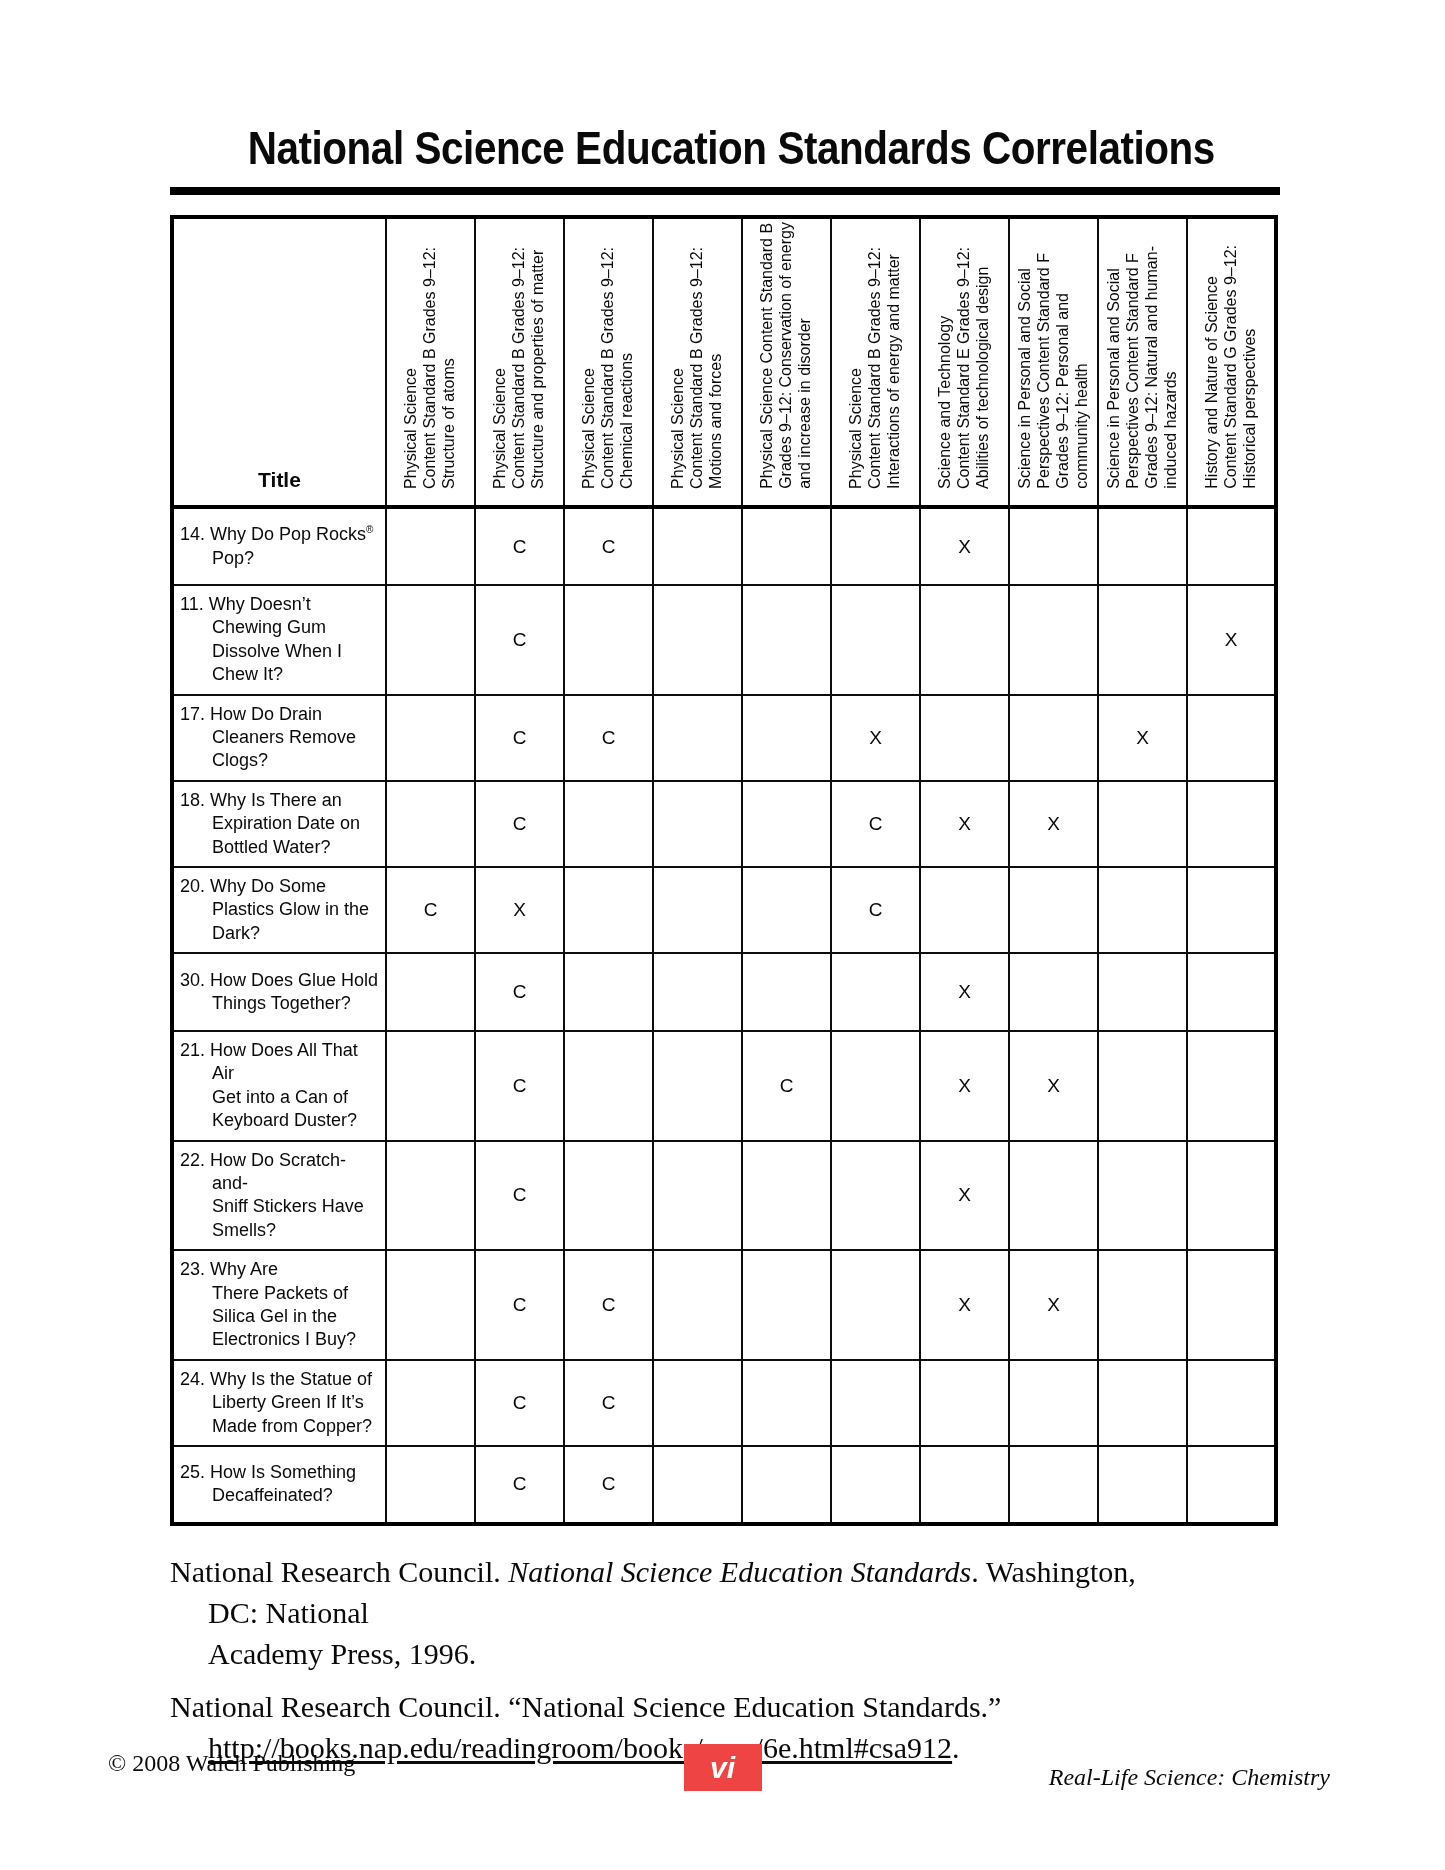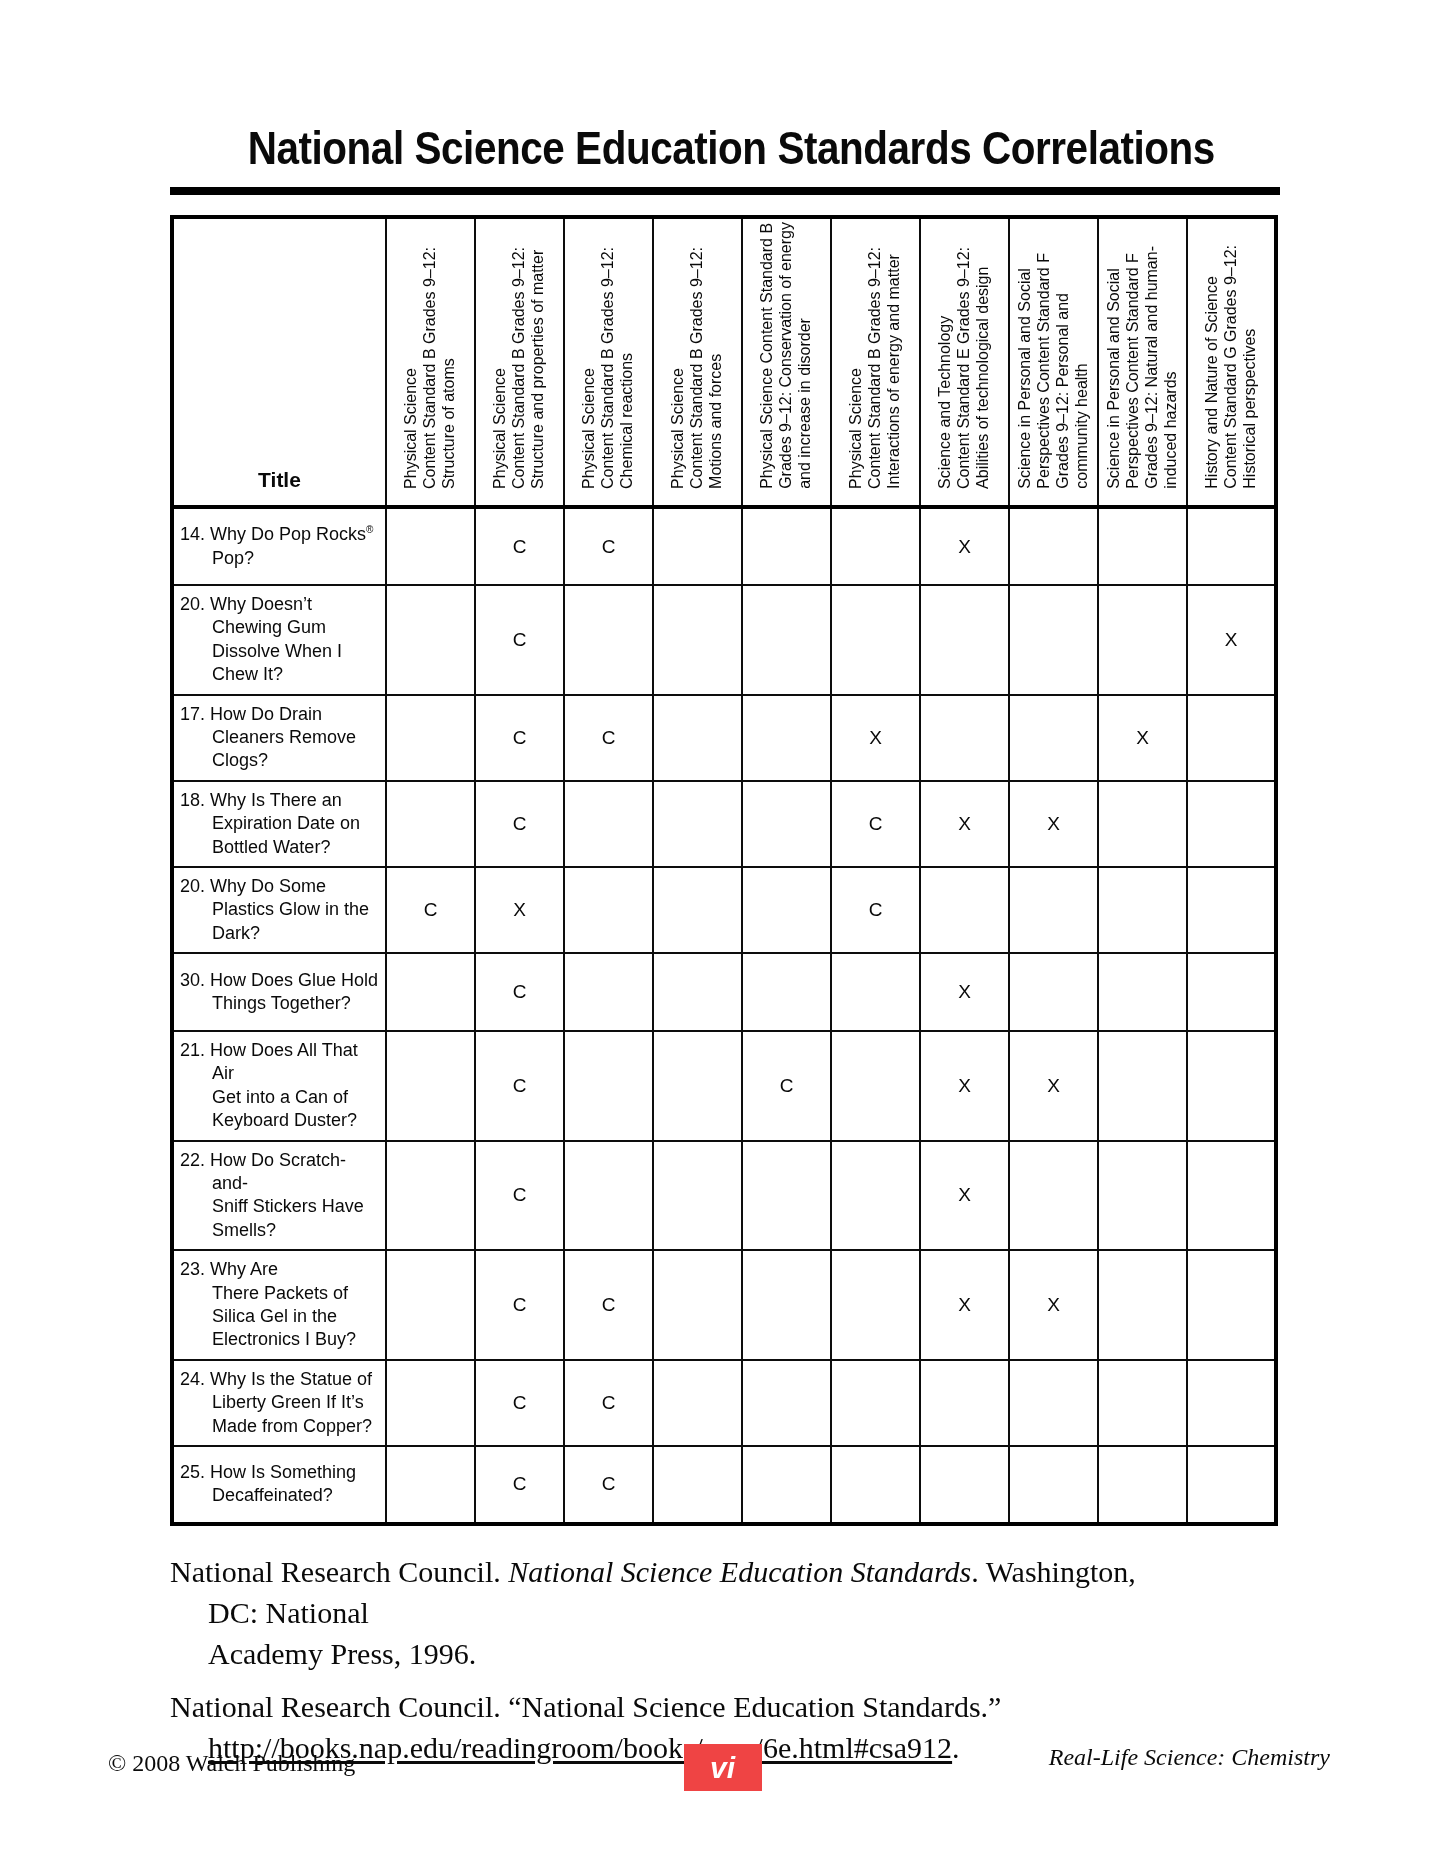--- a/index.html
+++ b/index.html
@@ -89,21 +89,21 @@
   }
   .ref .link { text-decoration: underline; text-underline-offset: 3px; color: #0a0a0a; }
   .bottom-footer {
     position: absolute;
     top: 1744px; left: 0;
     width: 100%; height: 50px;
     font-family: "Liberation Serif", serif;
     font-size: 24px;
   }
   .copyright { position: absolute; left: 108px; top: 6px; }
-  .book-title { position: absolute; right: 115px; top: 0; font-style: italic; }
+  .book-title { position: absolute; right: 115px; top: 20px; font-style: italic; }
   .pagebox {
     position: absolute; left: 50%; top: 0;
     transform: translateX(-50%);
     width: 78px; height: 47px;
     background: #ef4444; color: #fff;
     display: flex; align-items: center; justify-content: center;
     font-family: "Liberation Sans", sans-serif;
     font-style: italic; font-weight: bold;
     font-size: 30px;
   }
@@ -163,21 +163,21 @@
             <td class="mark">C</td>
             <td class="mark"></td>
             <td class="mark"></td>
             <td class="mark"></td>
             <td class="mark">X</td>
             <td class="mark"></td>
             <td class="mark"></td>
             <td class="mark"></td>
           </tr>
           <tr>
-            <td class="row-title">20. Why Doesn’t
+            <td class="row-title">11. Why Doesn’t
 Chewing Gum
 Dissolve When I
 Chew It?</td>
             <td class="mark"></td>
             <td class="mark">C</td>
             <td class="mark"></td>
             <td class="mark"></td>
             <td class="mark"></td>
             <td class="mark"></td>
             <td class="mark"></td>

